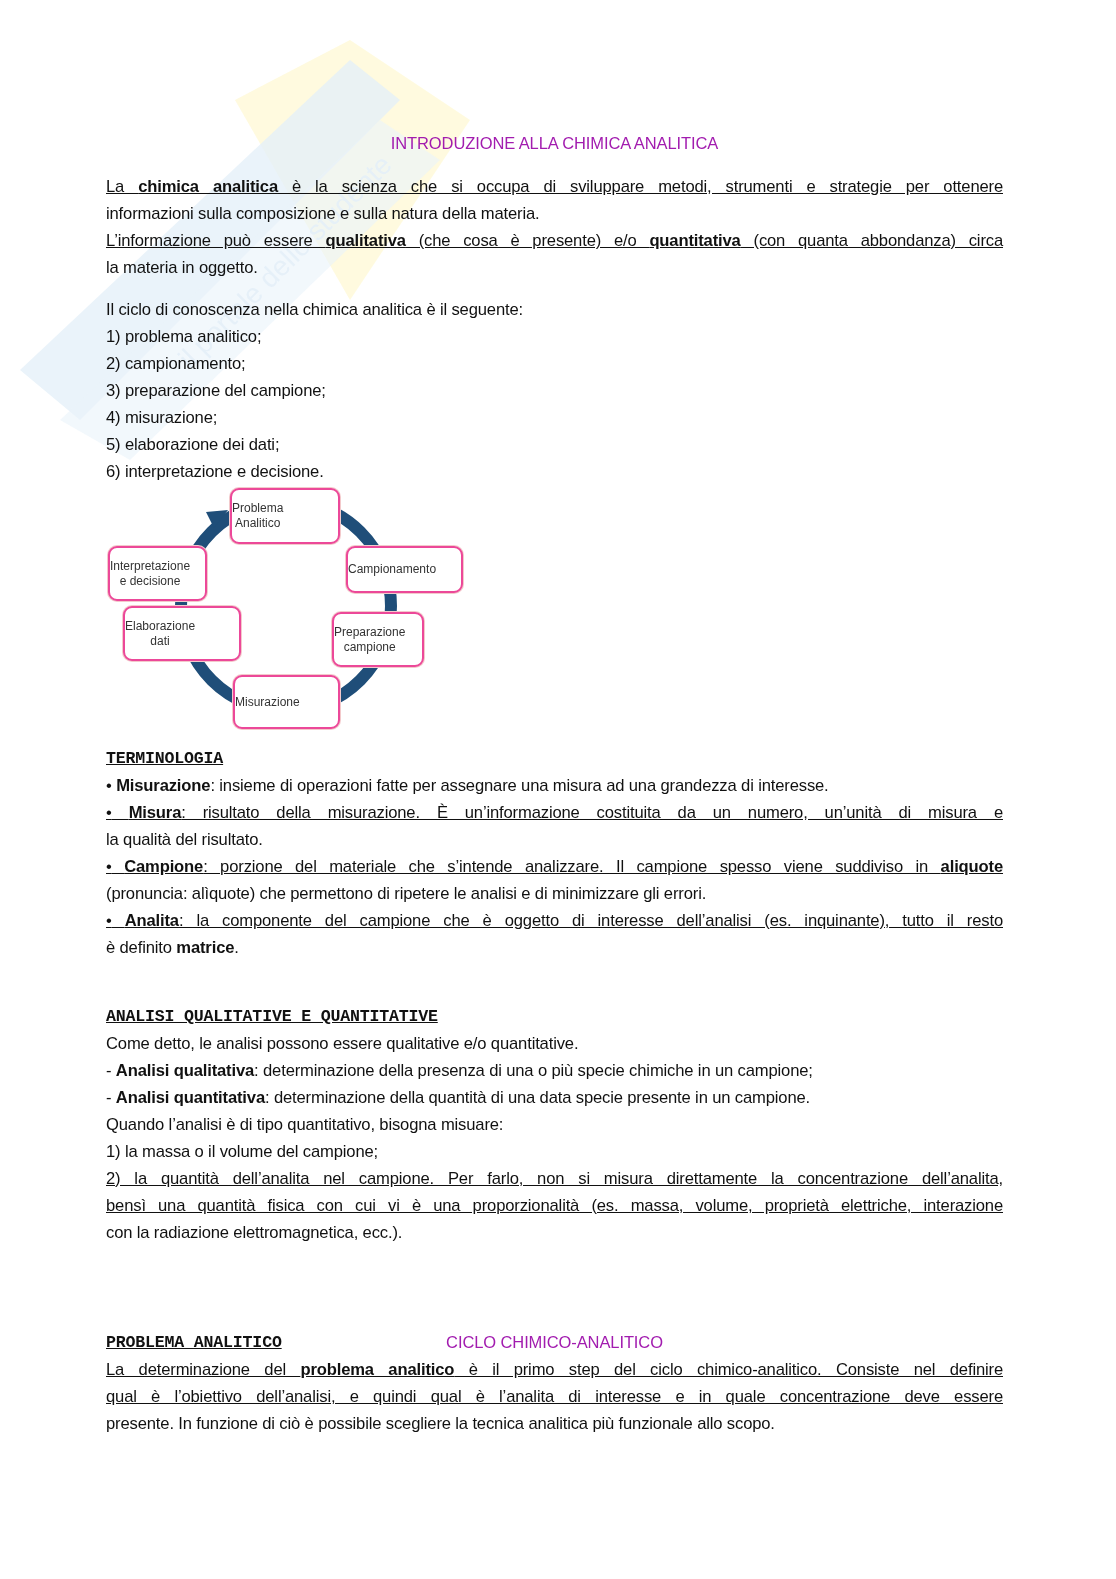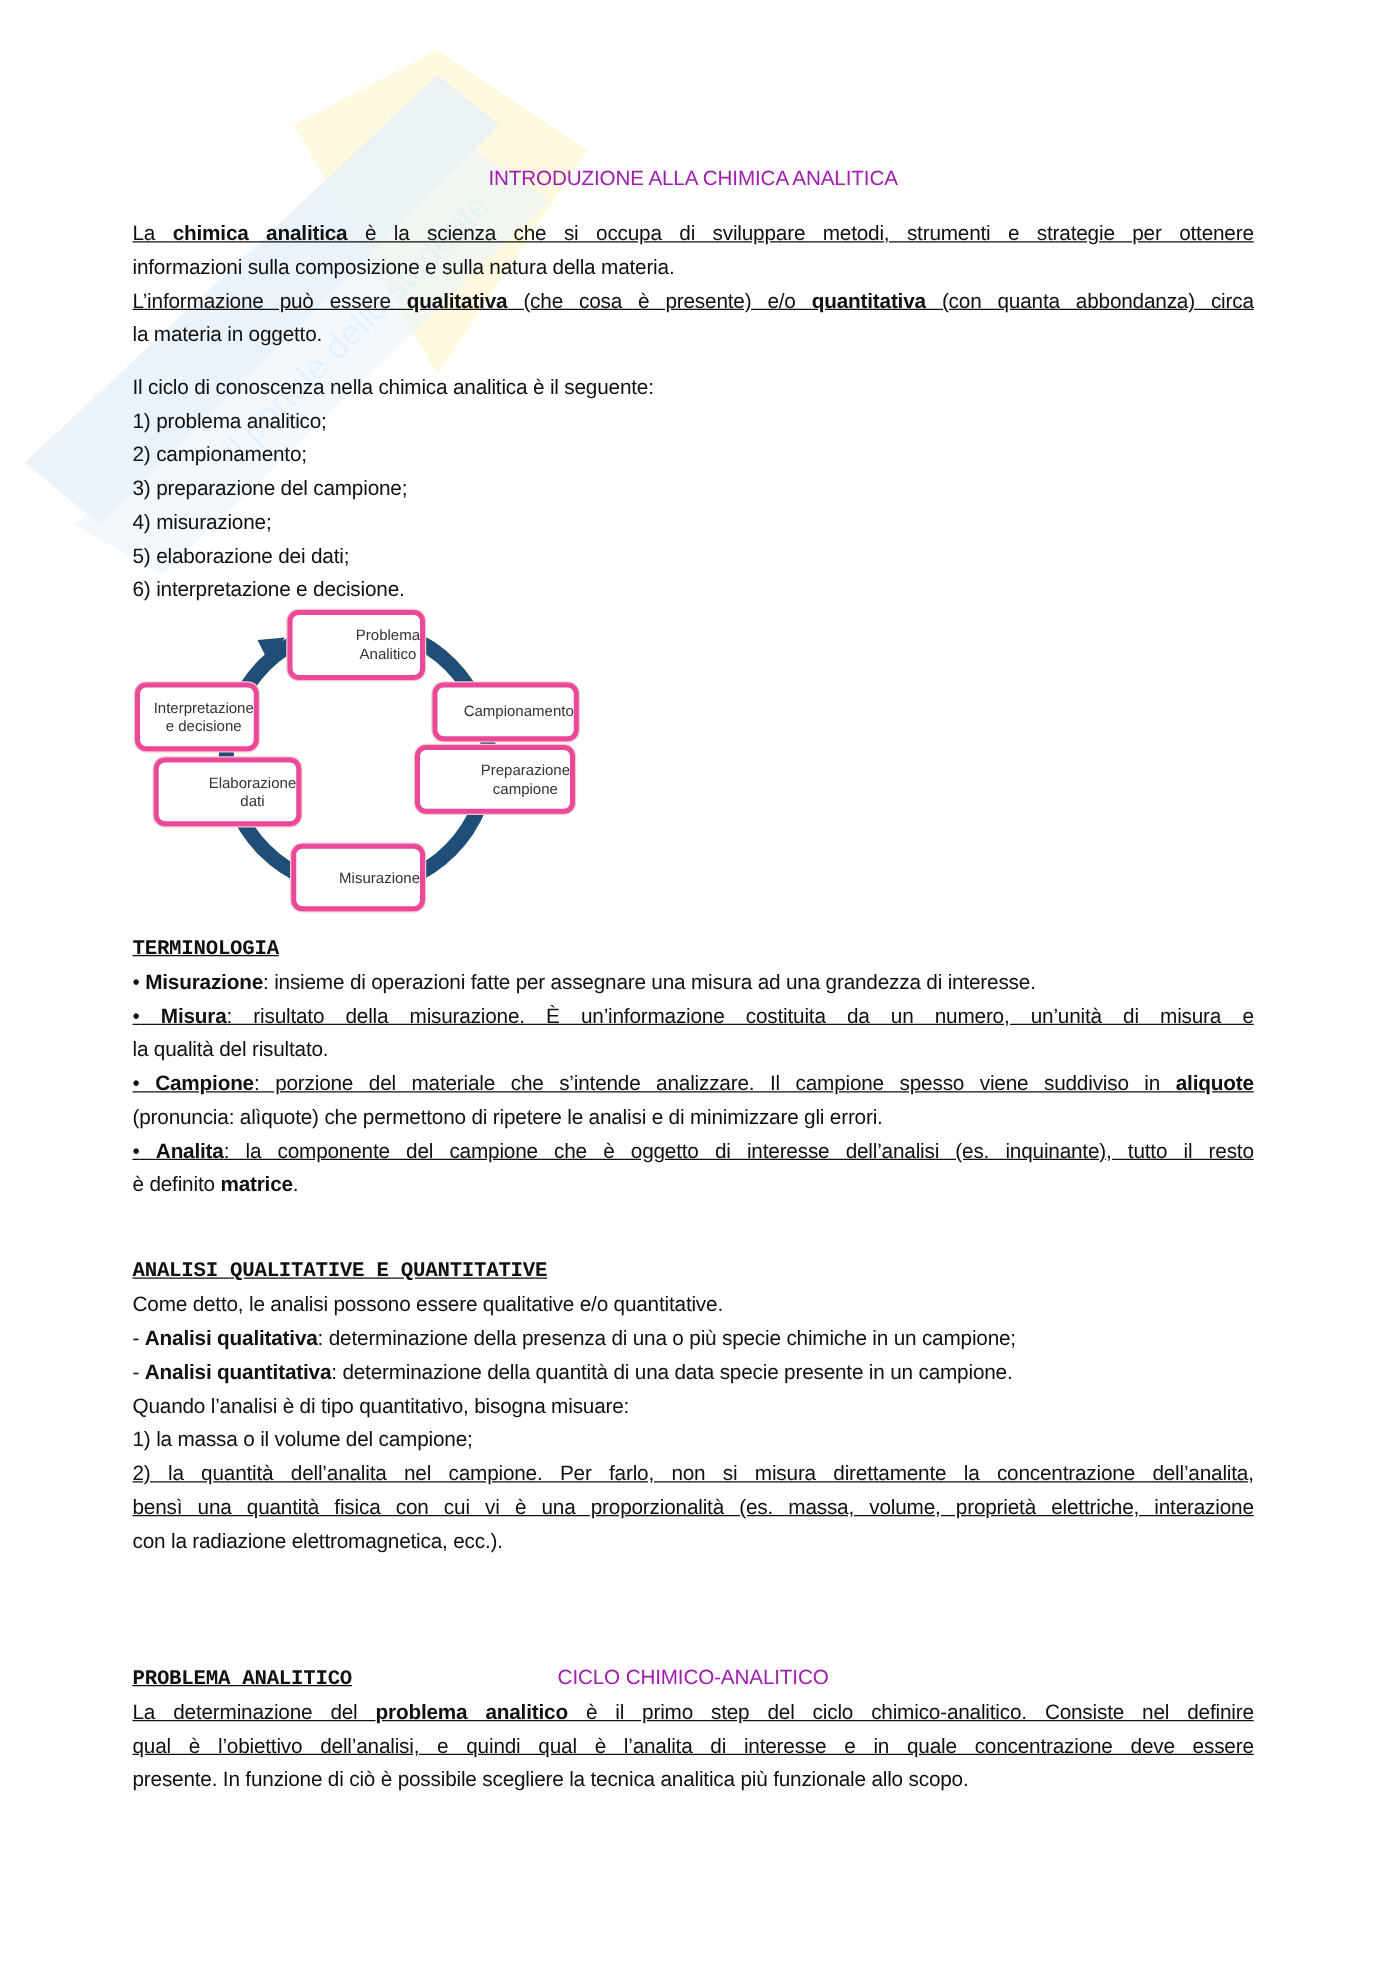--- a/index.html
+++ b/index.html
@@ -12,22 +12,22 @@
            font-size: 16.5px; letter-spacing: -0.1px; }
   .p { position: absolute; left: 0; width: 897px; font-size: 16.6px; line-height: 27px;
        letter-spacing: -0.15px; }
   b { font-weight: bold; }
   .h { position: absolute; left: 0; font-weight: bold; text-decoration: underline; font-size: 16.6px;
        line-height: 27px; letter-spacing: -0.2px; font-family: Liberation Mono, monospace; }
   .line { display: block; white-space: nowrap; }
   .jline { display: block; text-align: justify; text-align-last: justify; white-space: normal; text-decoration: underline; }
   
   .diagram { position: absolute; left: 106px; top: 486px; width: 360px; height: 245px; }
-  .node { position: absolute; box-sizing: border-box; border: 4px solid #ec4899; border-radius: 9px;
-          background: #fff; display: flex; align-items: center; justify-content: flex-end;
+  .node { position: absolute; box-sizing: border-box; border: 2px solid #ec4899; border-radius: 9px;
+          background: #fff; display: flex; align-items: center; justify-content: flex-start;
           text-align: center; font-size: 12px; line-height: 15px; color: #333;
           box-shadow: 0 0 0 1px #f3c9cb; }
 </style>
 </head>
 <body>
 
 <svg class="watermark" viewBox="0 0 470 420">
   <polygon points="215,60 330,0 450,80 330,260" fill="#fdf3b0" opacity="0.75"></polygon>
   <polygon points="0,330 330,20 380,60 60,380" fill="#cfe3f3" opacity="0.8"></polygon>
   <polygon points="40,380 360,80 420,120 110,420" fill="#d8eaf6" opacity="0.6"></polygon>
@@ -93,21 +93,21 @@
     <circle cx="180" cy="120" r="105" fill="none" stroke="#1f4e79" stroke-width="12"></circle>
     <polygon points="122,24 108,42 100,26" fill="#1f4e79"></polygon>
   </svg>
   <div class="node" style="left:124px;top:2px;width:110px;height:56px">
       <span style="white-space:pre-line">Problema
 Analitico</span>
     </div>
   <div class="node" style="left:240px;top:60px;width:117px;height:47px">
       <span style="white-space:pre-line">Campionamento</span>
     </div>
-  <div class="node" style="left:226px;top:110px;width:128px;height:55px">
+  <div class="node" style="left:226px;top:126px;width:92px;height:55px">
       <span style="white-space:pre-line">Preparazione
 campione</span>
     </div>
   <div class="node" style="left:127px;top:189px;width:107px;height:54px">
       <span style="white-space:pre-line">Misurazione</span>
     </div>
   <div class="node" style="left:17px;top:120px;width:118px;height:55px">
       <span style="white-space:pre-line">Elaborazione
 dati</span>
     </div>

